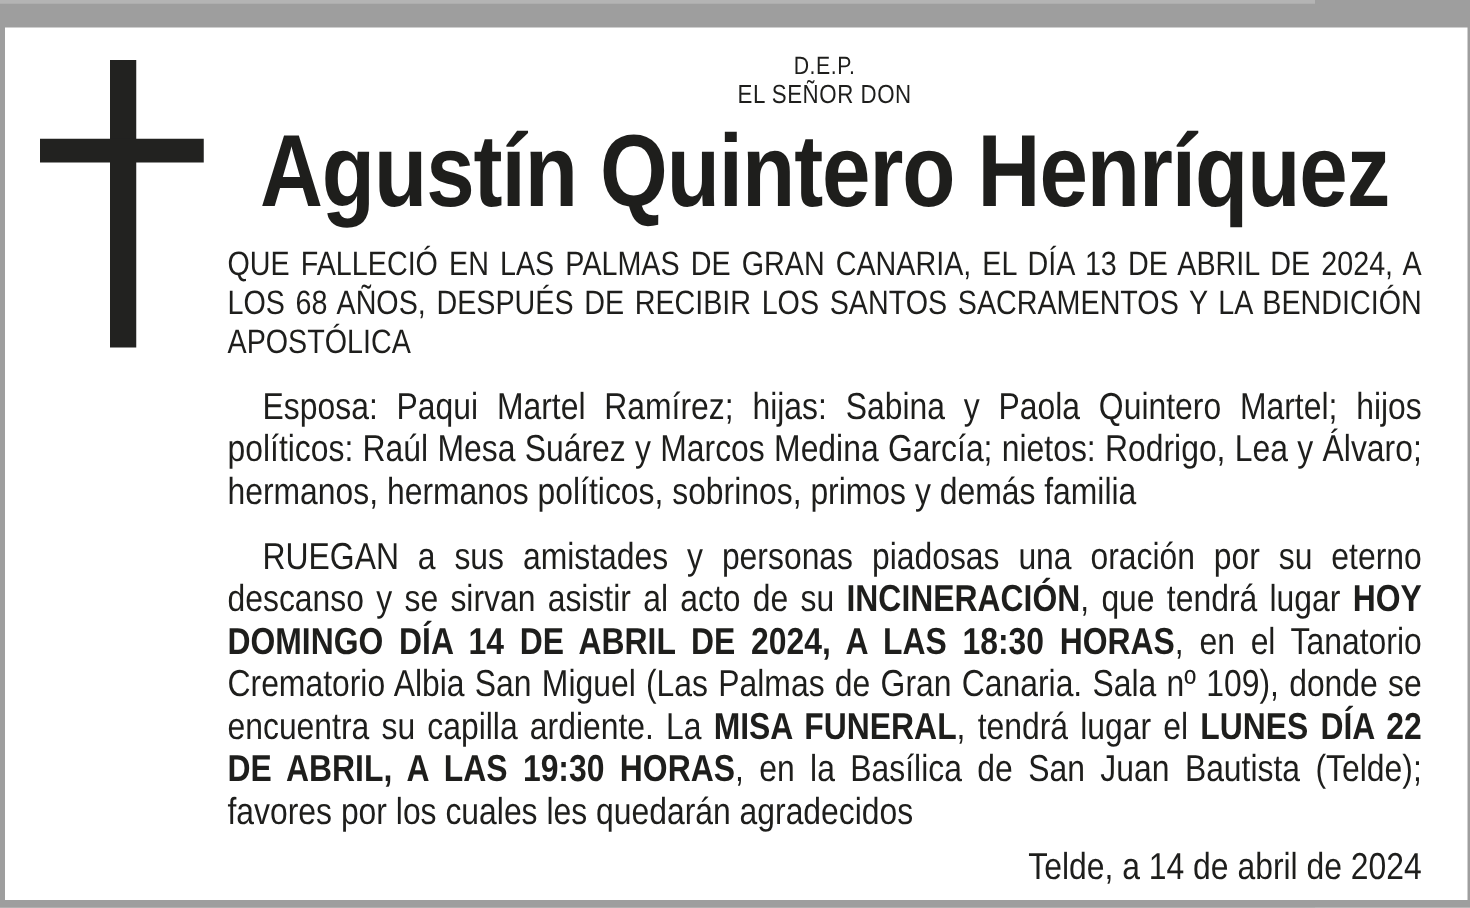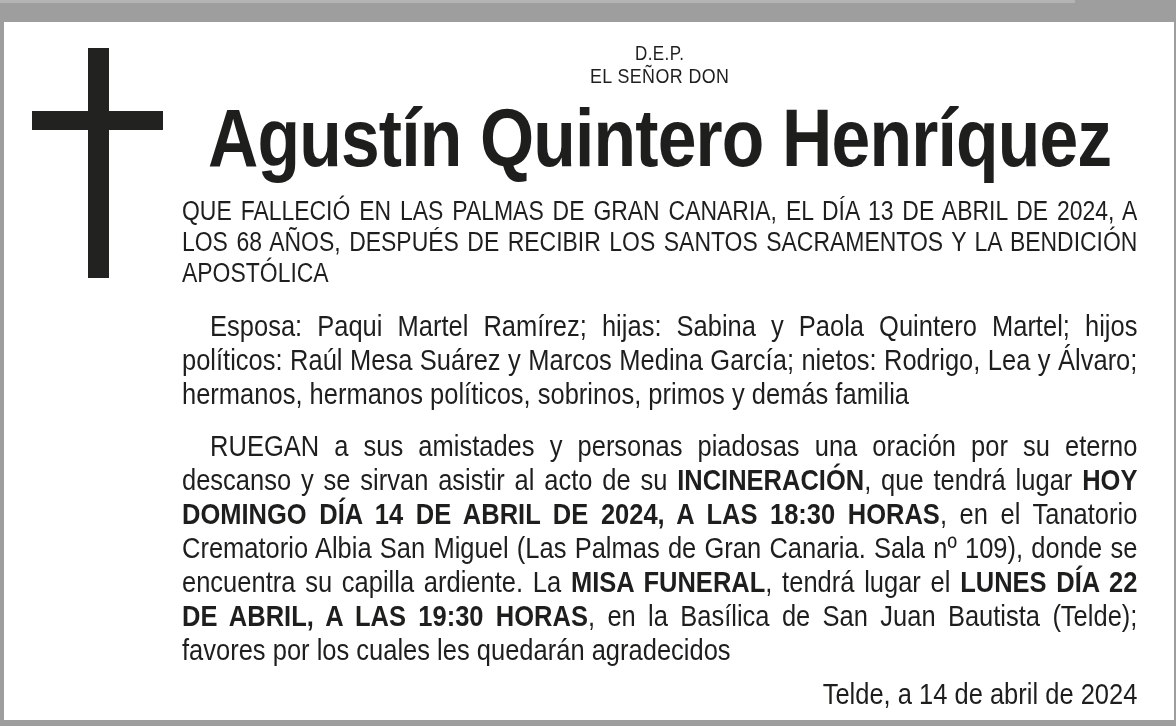--- a/index.html
+++ b/index.html
@@ -9,21 +9,20 @@
     height: 726px;
     overflow: hidden;
     background: #9e9e9e;
     font-family: "Liberation Sans", sans-serif;
   }
   .scan-frame {
     position: relative;
     width: 1052px;
     height: 726px;
     background: #9e9e9e;
-    padding-left: 23px;
   }
   .scan-frame::before {
     content: "";
     position: absolute;
     top: 0; left: 0; right: 0;
     height: 3px;
     background: #b4b4b4;
   }
   .card {
     position: absolute;

